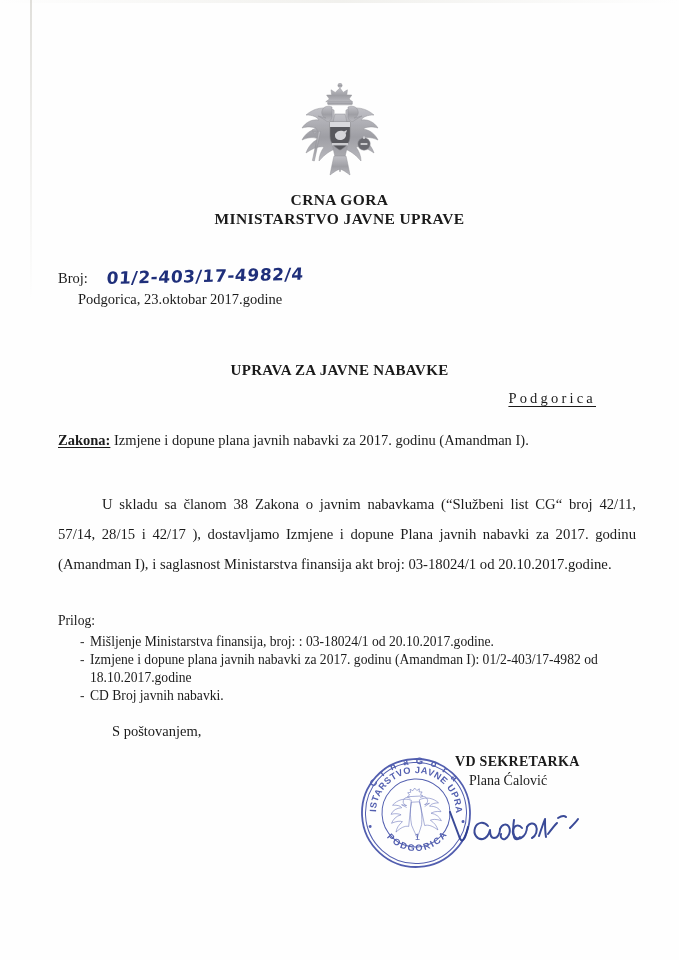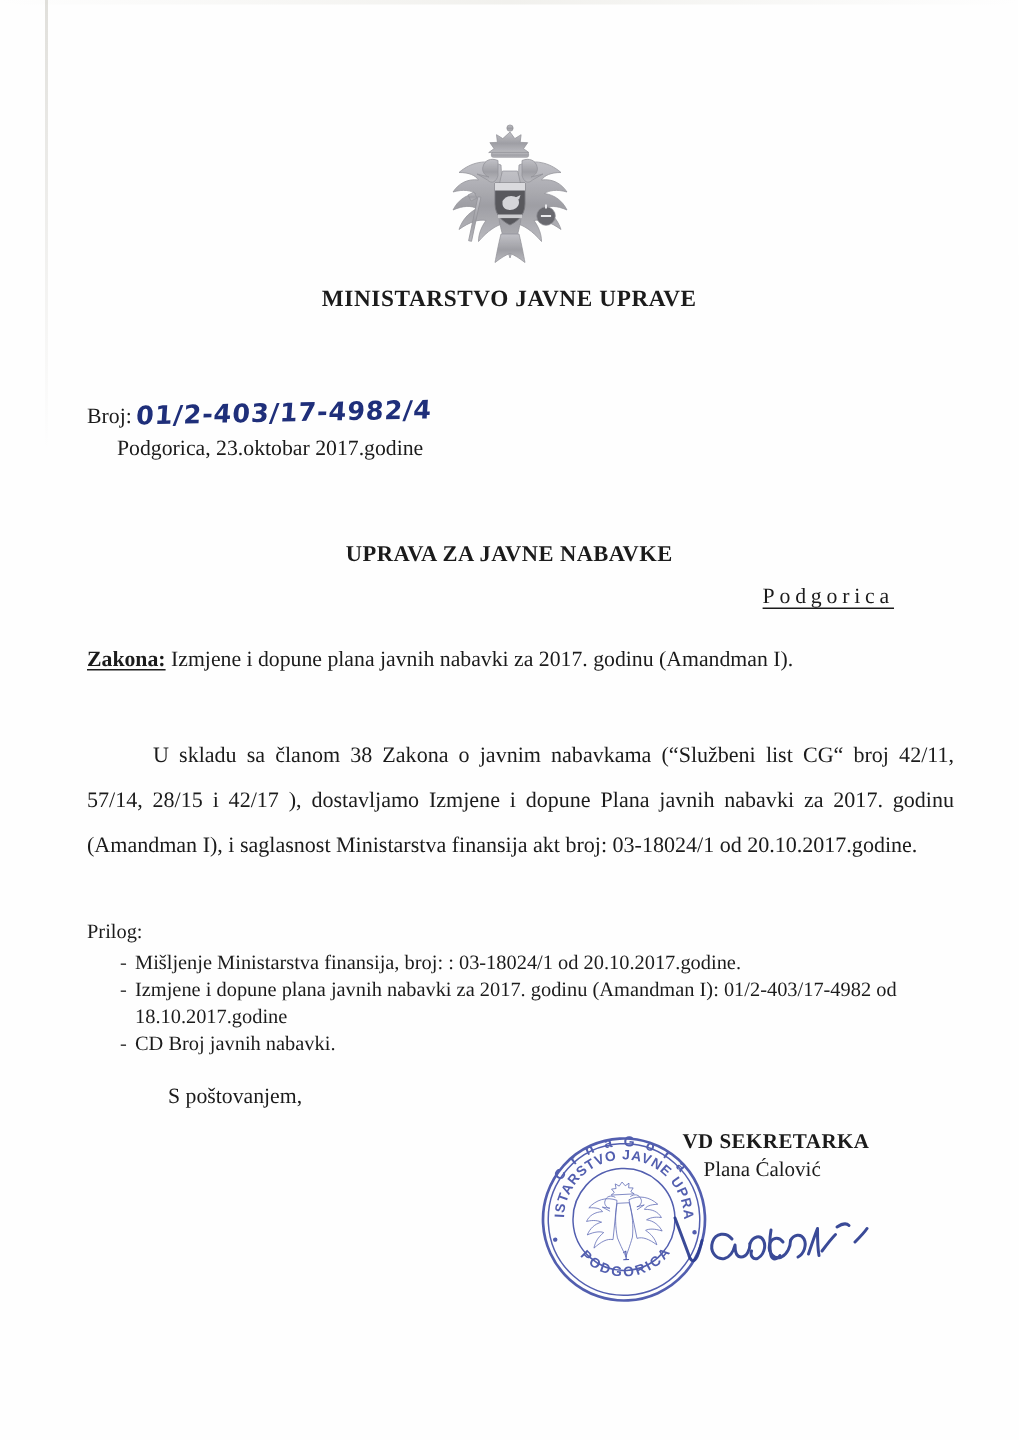--- a/index.html
+++ b/index.html
@@ -61,21 +61,21 @@
     line-height: 19px;
   }
 
   .broj-block {
     position: absolute;
     left: 58px;
     top: 268px;
     font-size: 14.5px;
     line-height: 20px;
   }
-  .broj-row { display: flex; align-items: flex-start; gap: 2px; }
+  .broj-row { display: flex; align-items: flex-start; gap: 18px; }
   .hand-number {
     font-family: "DejaVu Sans", sans-serif;
     color: #1f2f7a;
     font-size: 17px;
     font-weight: 600;
     letter-spacing: .6px;
     transform: rotate(-1.2deg) skewX(-5deg);
     transform-origin: left bottom;
     display: inline-block;
   }
@@ -240,20 +240,21 @@
         <path d="M36 40 h20 v14 c0 8 -6 12 -10 14 c-4 -2 -10 -6 -10 -14 Z" fill="#4a4a50" stroke="#6e6e74" stroke-width=".6"></path>
         <path d="M36 40 h20 v5 h-20 Z" fill="#d8d8dc"></path>
         <path d="M41 52 c2 -3 5 -4 8 -3 c2 .7 3 2 3 4 c0 3 -3 5 -6 5 c-3 0 -5 -2 -5 -4 Z" fill="#d2d2d6"></path>
         <path d="M49 50 l4 -2 l-1 3 Z" fill="#d2d2d6"></path>
         <rect x="38" y="61" width="16" height="2.4" fill="#c8c8cc"></rect>
       </g>
     </svg>
   </div>
 
   <div class="org-head">
+    <div>CRNA GORA</div>
     <div>MINISTARSTVO JAVNE UPRAVE</div>
   </div>
 
   <div class="broj-block">
     <div class="broj-row">
       <span>Broj:</span>
       <span class="hand-number">01/2-403/17-4982/4</span>
     </div>
     <div class="place-date">Podgorica, 23.oktobar 2017.godine</div>
   </div>

